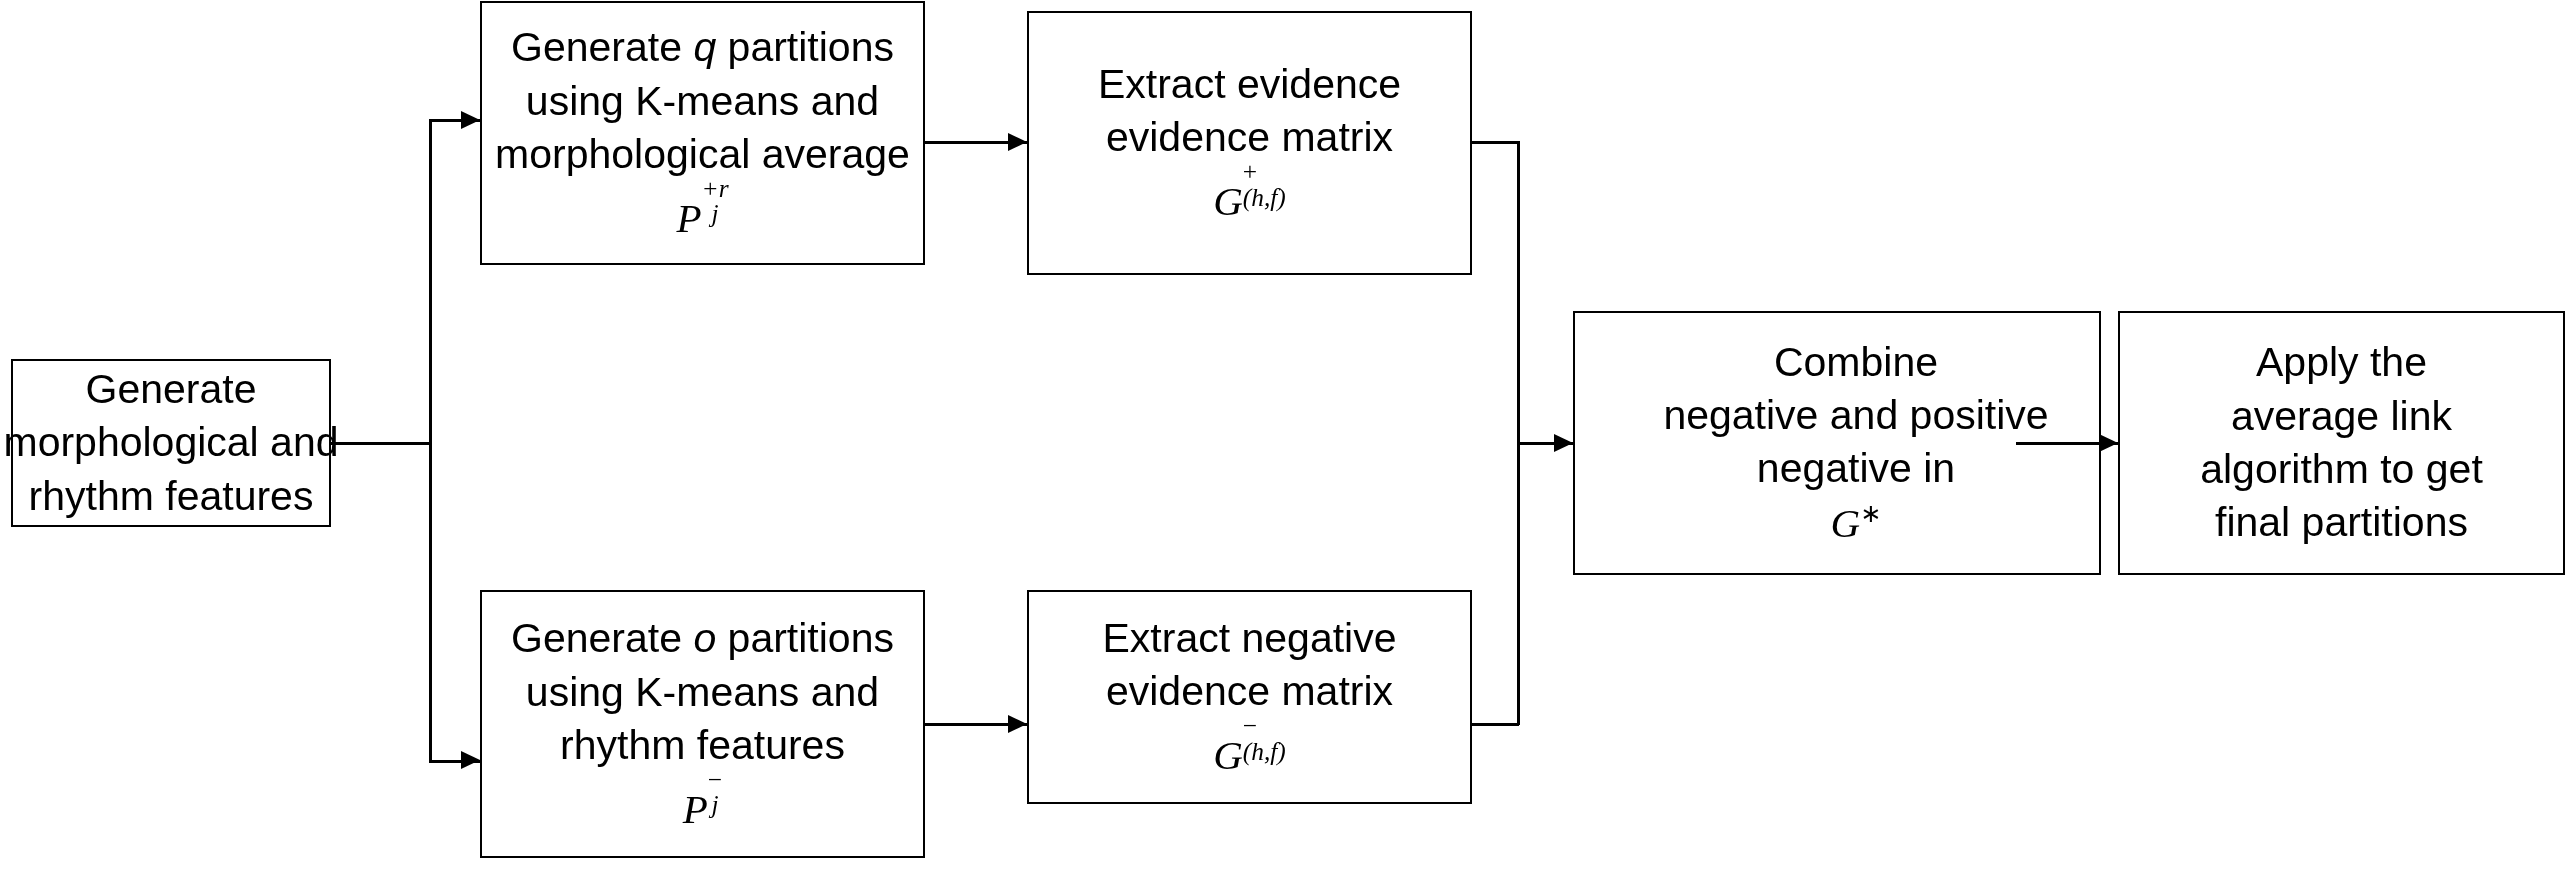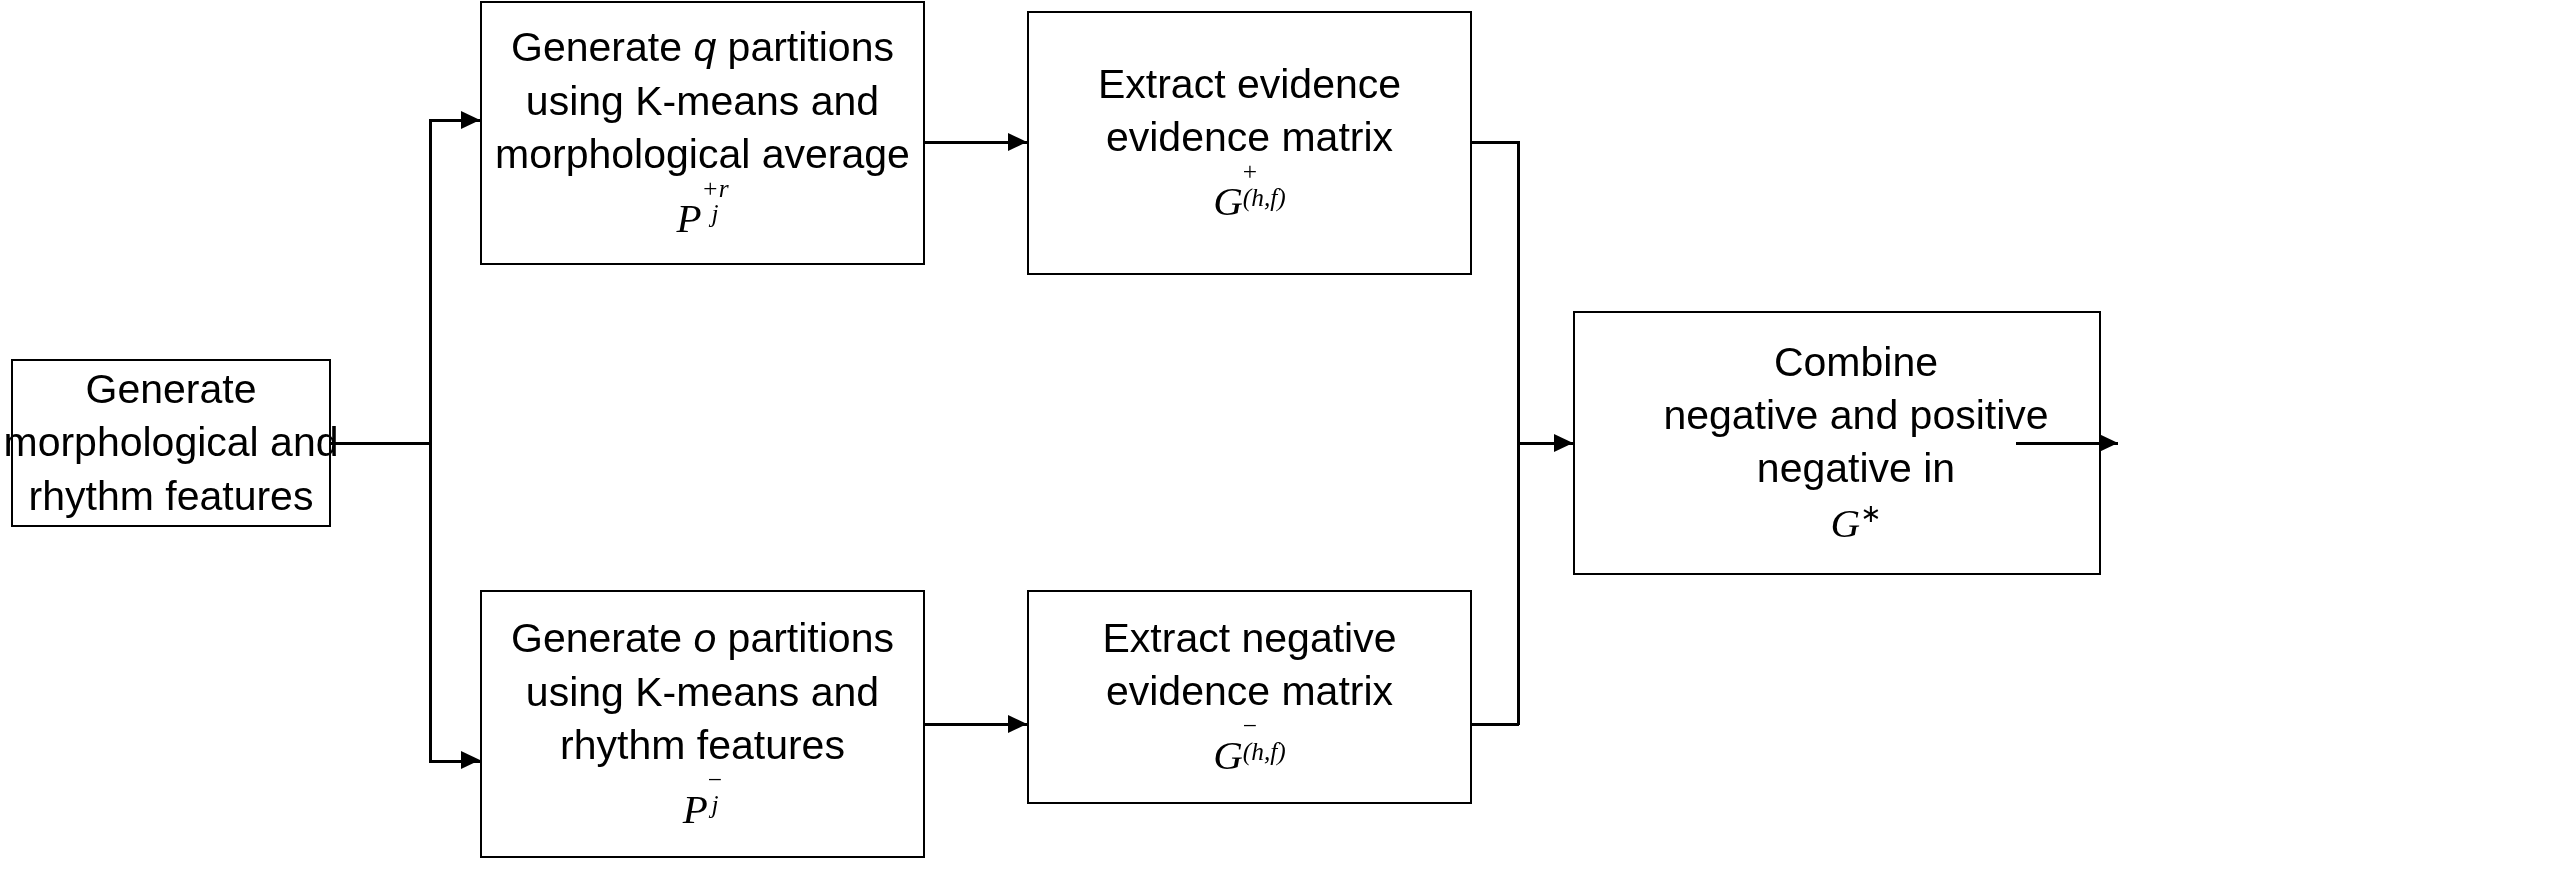--- a/index.html
+++ b/index.html
@@ -143,20 +143,28 @@
 
   <div class="node" style="left:1573px; top:311px; width:528px; height:264px;padding-left:38px;">
     <span class="lines">
       <span class="line">Combine</span>
       <span class="line">negative and positive</span>
       <span class="line">negative in</span>
       <span class="math"><span class="base">G</span><sup>∗</sup></span>
     </span>
   </div>
 
+  <div class="node" style="left:2118px; top:311px; width:447px; height:264px;">
+    <span class="lines">
+      <span class="line">Apply the</span>
+      <span class="line">average link</span>
+      <span class="line">algorithm to get</span>
+      <span class="line">final partitions</span>
+    </span>
+  </div>
 
   <div class="hline" style="left:331px; top:442px; width:100px;"></div>
 
   <div class="vline" style="left:429px; top:119px; height:643px;"></div>
 
   <div class="hline" style="left:429px; top:119px; width:51px;"></div>
   <div class="arrow" style="left:461px; top:111px;"></div>
 
   <div class="hline" style="left:429px; top:760px; width:51px;"></div>
   <div class="arrow" style="left:461px; top:751px;"></div>

